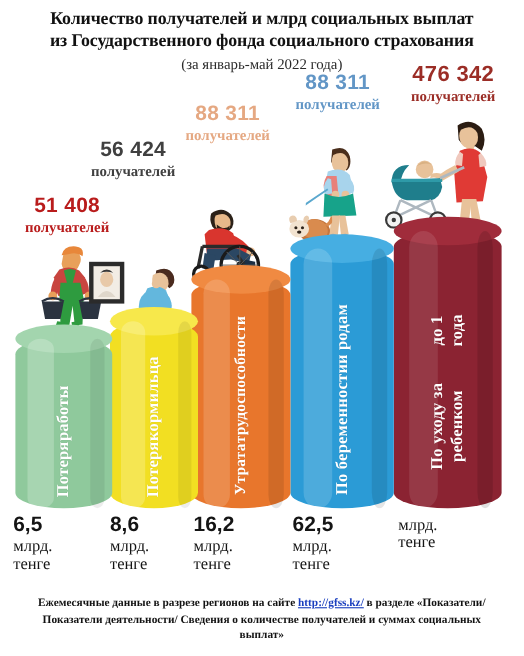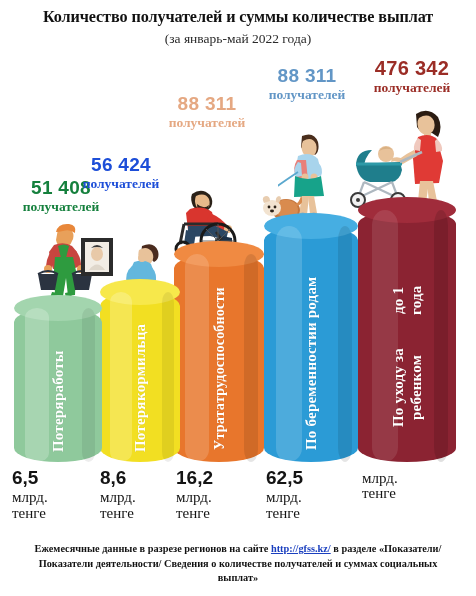--- a/index.html
+++ b/index.html
@@ -156,32 +156,33 @@
   }
   .footer .b { font-weight: bold; text-align: right; }
 
   
   .fig { position: absolute; }
 </style>
 </head>
 <body>
 
 <div class="header">
-  <div class="title-line l1">Количество получателей и суммы количестве выплат</div>
+  <div class="title-line l1">Количество получателей и млрд социальных выплат</div>
+  <div class="title-line">из Государственного фонда социального страхования</div>
   <div class="subtitle">(за январь-май 2022 года)</div>
 </div>
 
 <div class="chart">
 
-  <div class="callout" style="left:2px; top:178px; width:118px; color:#15803d;">
+  <div class="callout" style="left:2px; top:178px; width:118px; color:#b91c1c;">
     <span class="num">51 408</span>
     <span class="unit">получателей</span>
   </div>
 
-  <div class="callout" style="left:62px; top:127px; width:118px; color:#1d4ed8;margin-top:28px;">
+  <div class="callout" style="left:62px; top:127px; width:118px; color:#404040;">
     <span class="num">56 424</span>
     <span class="unit">получателей</span>
   </div>
 
   <div class="callout" style="left:148px; top:94px; width:118px; color:#E5A882;">
     <span class="num">88 311</span>
     <span class="unit">получателей</span>
   </div>
 
   <div class="callout" style="left:248px; top:66px; width:118px; color:#6296C6;">

